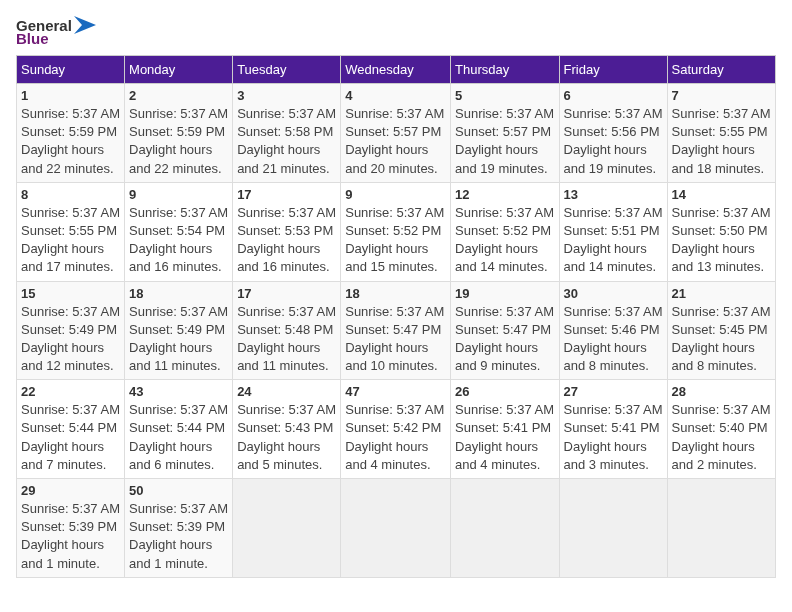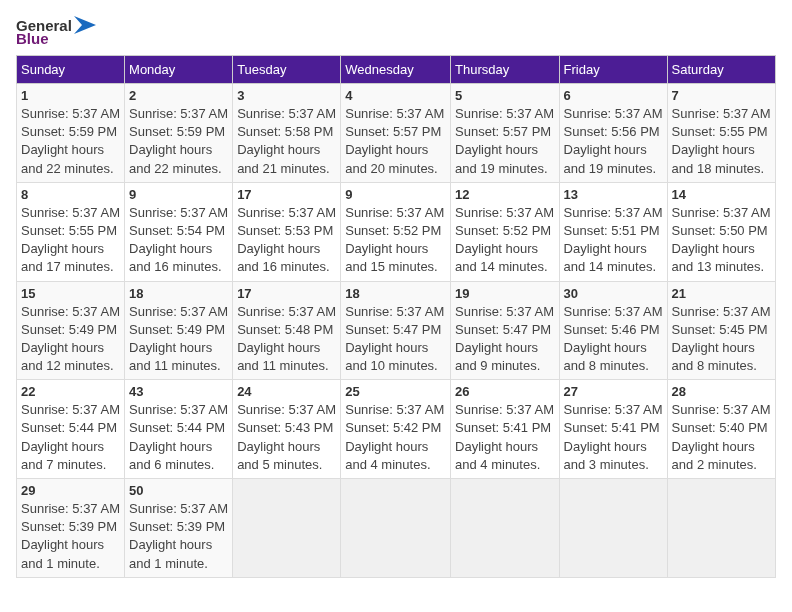--- a/index.html
+++ b/index.html
@@ -205,21 +205,21 @@
         </td>
         <td>
           <span class="day-num">43</span>
         <div class="day-info">Sunrise: 5:37 AM<br>Sunset: 5:44 PM<br>Daylight hours<br>and 6 minutes.</div>
         </td>
         <td>
           <span class="day-num">24</span>
         <div class="day-info">Sunrise: 5:37 AM<br>Sunset: 5:43 PM<br>Daylight hours<br>and 5 minutes.</div>
         </td>
         <td>
-          <span class="day-num">25</span>
+          <span class="day-num">47</span>
         <div class="day-info">Sunrise: 5:37 AM<br>Sunset: 5:42 PM<br>Daylight hours<br>and 4 minutes.</div>
         </td>
         <td>
           <span class="day-num">26</span>
         <div class="day-info">Sunrise: 5:37 AM<br>Sunset: 5:41 PM<br>Daylight hours<br>and 4 minutes.</div>
         </td>
         <td>
           <span class="day-num">27</span>
         <div class="day-info">Sunrise: 5:37 AM<br>Sunset: 5:41 PM<br>Daylight hours<br>and 3 minutes.</div>
         </td>

